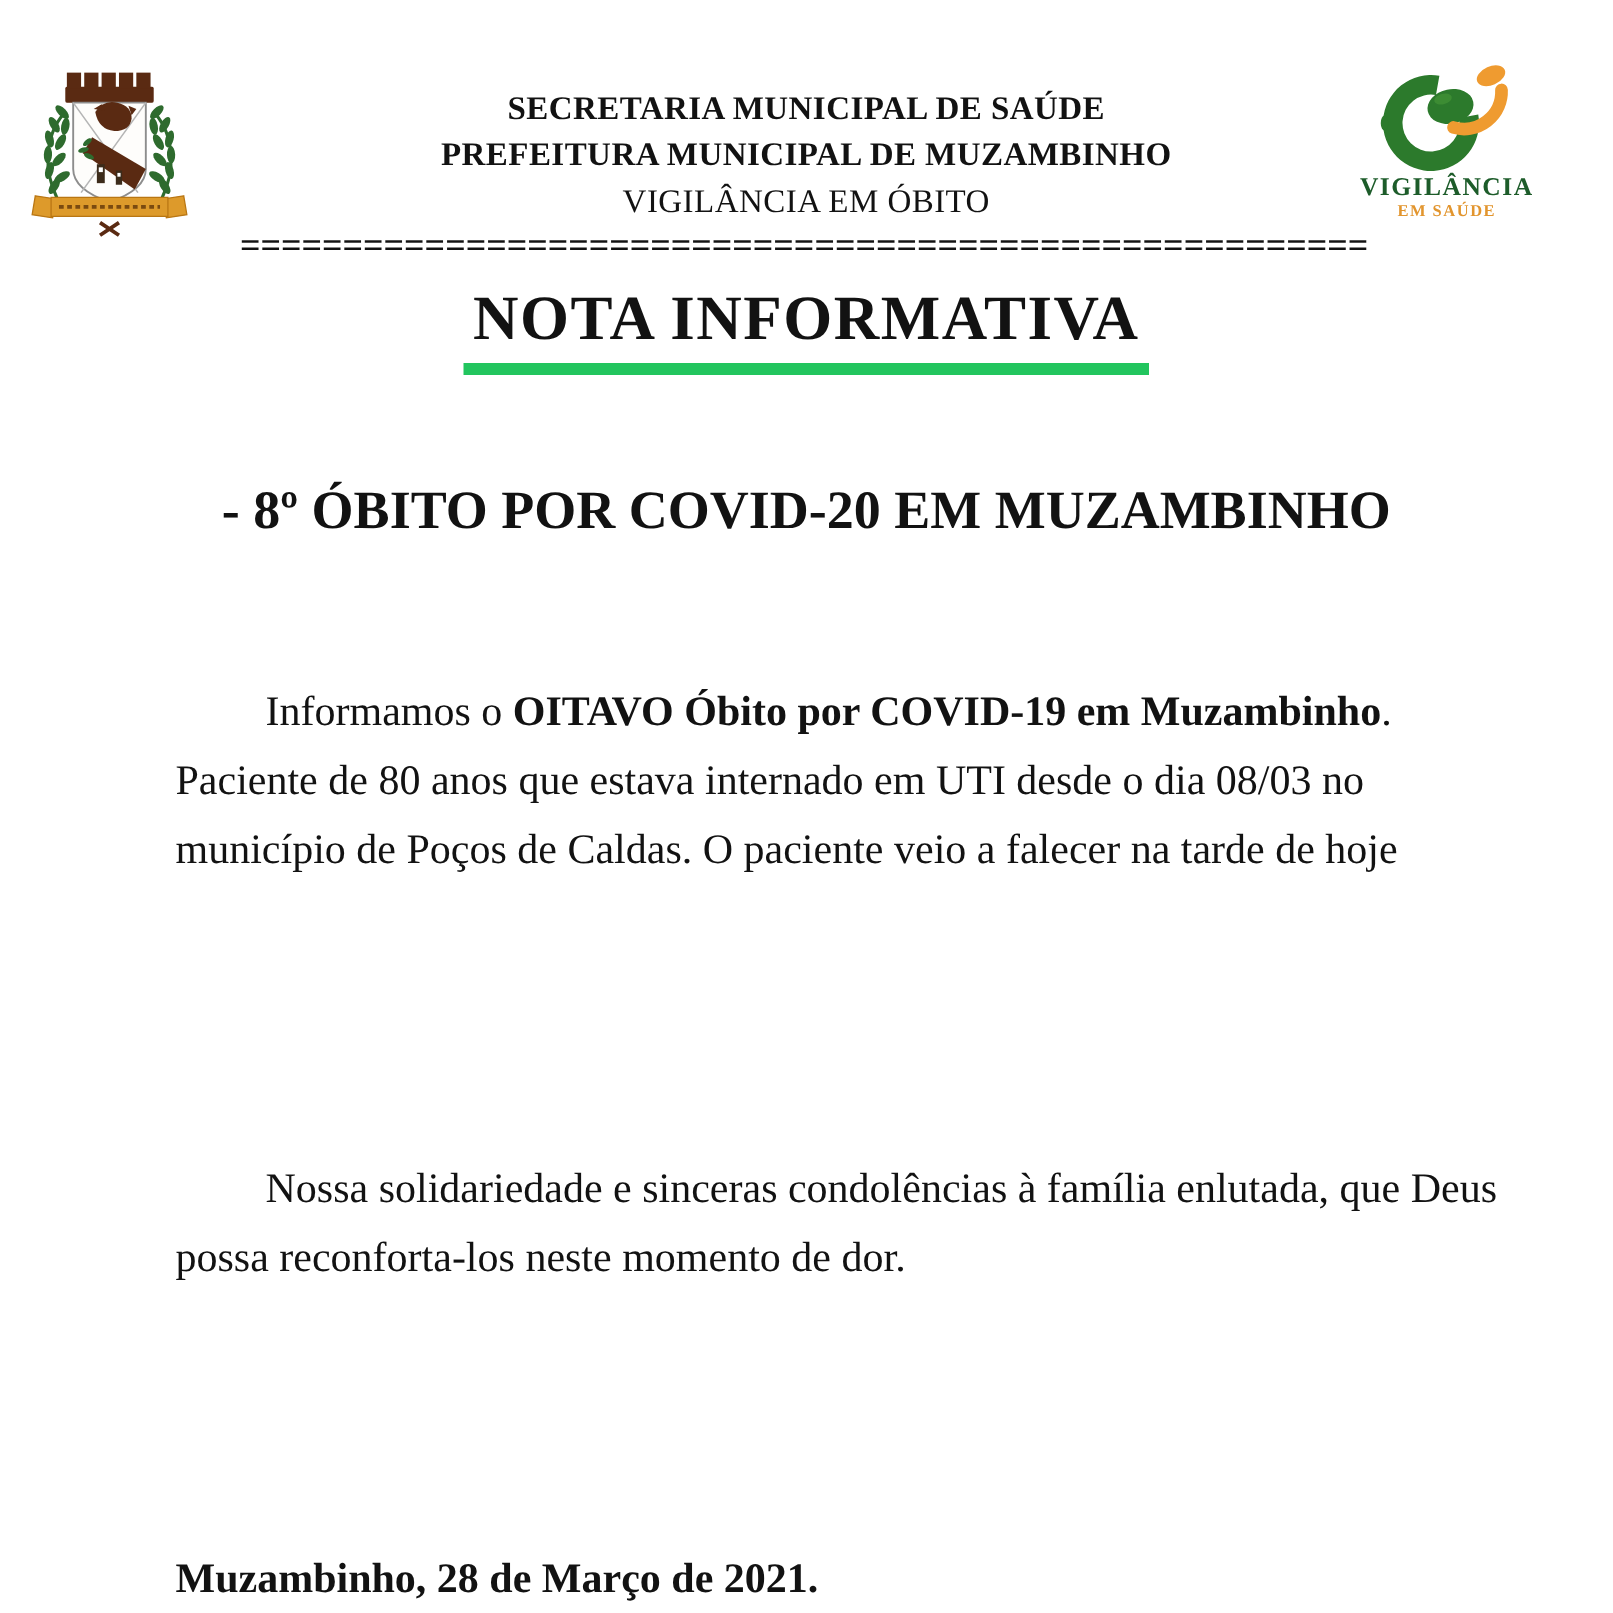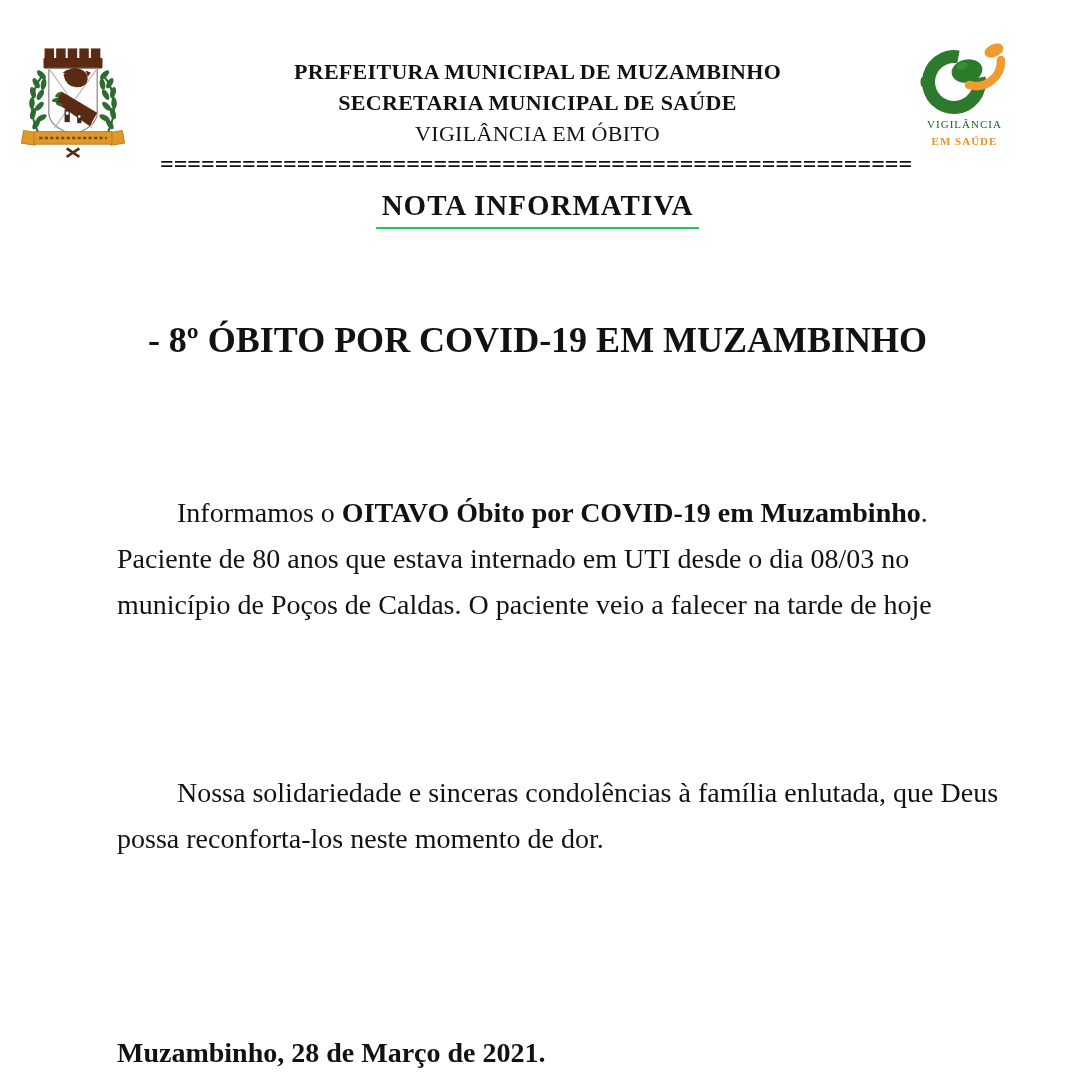--- a/index.html
+++ b/index.html
@@ -17,45 +17,45 @@
   .coa { position:absolute; left:20px; top:40px; width:106px; height:120px; }
   .header-center {
     position:absolute; left:160px; right:160px; top:56px;
     text-align:center;
   }
   .h-bold { font-weight:bold; font-size:22px; line-height:31px; letter-spacing:0.3px; }
   .h-reg  { font-size:22px; line-height:31px; letter-spacing:0.3px; }
 
   .vlogo { position:absolute; left:882px; top:40px; width:165px; height:120px; text-align:center; }
   .vlogo svg { display:block; margin:0 auto; }
-  .vlogo .t1 { color:var(--vigilancia-text-green,#1d5c2a); font-weight:normal; font-size:11px; letter-spacing:1px; line-height:17px; }
+  .vlogo .t1 { color:var(--vigilancia-text-green,#1d5c2a); font-weight:bold; font-size:17px; letter-spacing:1px; line-height:17px; }
   .vlogo .t2 { color:var(--em-saude-text-orange,#e2952e); font-weight:bold; font-size:11px; letter-spacing:1px; line-height:17px; }
 
   .divider {
     position:absolute; left:160px; top:151px; width:753px; height:26px;
     overflow:hidden; white-space:nowrap;
     font-weight:bold; font-size:24px; line-height:26px;
   }
 
   
   .title-wrap { position:absolute; left:0; right:0; top:189px; text-align:center; }
   .title {
     display:inline-block;
-    font-weight:bold; font-size:29px; letter-spacing:1px;
-    border-bottom:2px solid #22c55e;
+    font-weight:bold; font-size:42px; letter-spacing:1px;
+    border-bottom:8px solid #22c55e;
     padding:0 6px 5px 6px;
   }
   .subtitle {
     position:absolute; left:0; right:0; top:319px; text-align:center;
     font-weight:bold; font-size:36px; letter-spacing:0px;
   }
 
   
   .bodyblock { position:absolute; left:117px; width:843px; font-size:28px; }
-  .p1 { top:452px;margin-top:38px; }
+  .p1 { top:452px; }
   .p2 { top:770px; }
   .jl   { height:46px; line-height:46px; white-space:nowrap; text-align:left; }
   .plain{ height:46px; line-height:46px; white-space:nowrap; text-align:left; }
   .indent { display:inline-block; width:60px; height:1px; }
 
   .dateline {
     position:absolute; left:117px; top:1033px;
     font-size:28px; line-height:40px; white-space:nowrap;font-weight:bold;
   }
 
@@ -138,22 +138,22 @@
     <g>
       <polygon class="crest-gold" points="3,86 16,88 14,100 1,98" stroke="#b97613" stroke-width="0.8"></polygon>
       <polygon class="crest-gold" points="97,86 84,88 86,100 99,98" stroke="#b97613" stroke-width="0.8"></polygon>
       <path class="crest-gold" d="M13,87 h74 v12 h-74 z" stroke="#b97613" stroke-width="0.8"></path>
       <path d="M18,93 h64" stroke="#7a4a10" stroke-width="2.4" stroke-dasharray="3 2.2"></path>
     </g>
     <path d="M44,103 l12,8 M56,103 l-12,8" stroke="#5a2a12" stroke-width="2.4"></path>
   </svg>
 
   <div class="header-center">
+    <div class="h-bold">SECRETARIA MUNICIPAL DE SAÚDE</div>
     <div class="h-bold">PREFEITURA MUNICIPAL DE MUZAMBINHO</div>
-    <div class="h-bold">SECRETARIA MUNICIPAL DE SAÚDE</div>
     <div class="h-reg">VIGILÂNCIA EM ÓBITO</div>
   </div>
 
   <div class="vlogo">
     <svg width="112" height="76" viewBox="0 0 112 76" xmlns="http://www.w3.org/2000/svg">
 
       <path class="logo-green" d="M76.5,35.4
                A32,32 0 1 1 50.6,9.5
                L48.3,22.3
                A19,19 0 1 0 63.7,37.7 Z" transform="translate(0,1)"></path>
@@ -168,21 +168,21 @@
     <div class="t1">VIGILÂNCIA</div>
     <div class="t2">EM SAÚDE</div>
   </div>
 
   <div class="divider">==============================================================</div>
 
   <div class="title-wrap">
     <span class="title">NOTA INFORMATIVA</span>
   </div>
 
-  <div class="subtitle">- 8º ÓBITO POR COVID-19 EM MUZAMBINHO</div>
+  <div class="subtitle">- 8º ÓBITO POR COVID-20 EM MUZAMBINHO</div>
 
   <div class="bodyblock p1">
     <div class="jl"><span class="indent"></span><span>Informamos o</span> <b>OITAVO Óbito por COVID-19 em Muzambinho</b><span>.</span></div>
     <div class="jl">Paciente de 80 anos que estava internado em UTI desde o dia 08/03 no</div>
     <div class="jl">município de Poços de Caldas. O paciente veio a falecer na tarde de hoje</div>
   </div>
 
   <div class="bodyblock p2">
     <div class="jl"><span class="indent"></span><span>Nossa solidariedade e sinceras condolências à família enlutada, que Deus</span></div>
     <div class="plain">possa reconforta-los neste momento de dor.</div>

